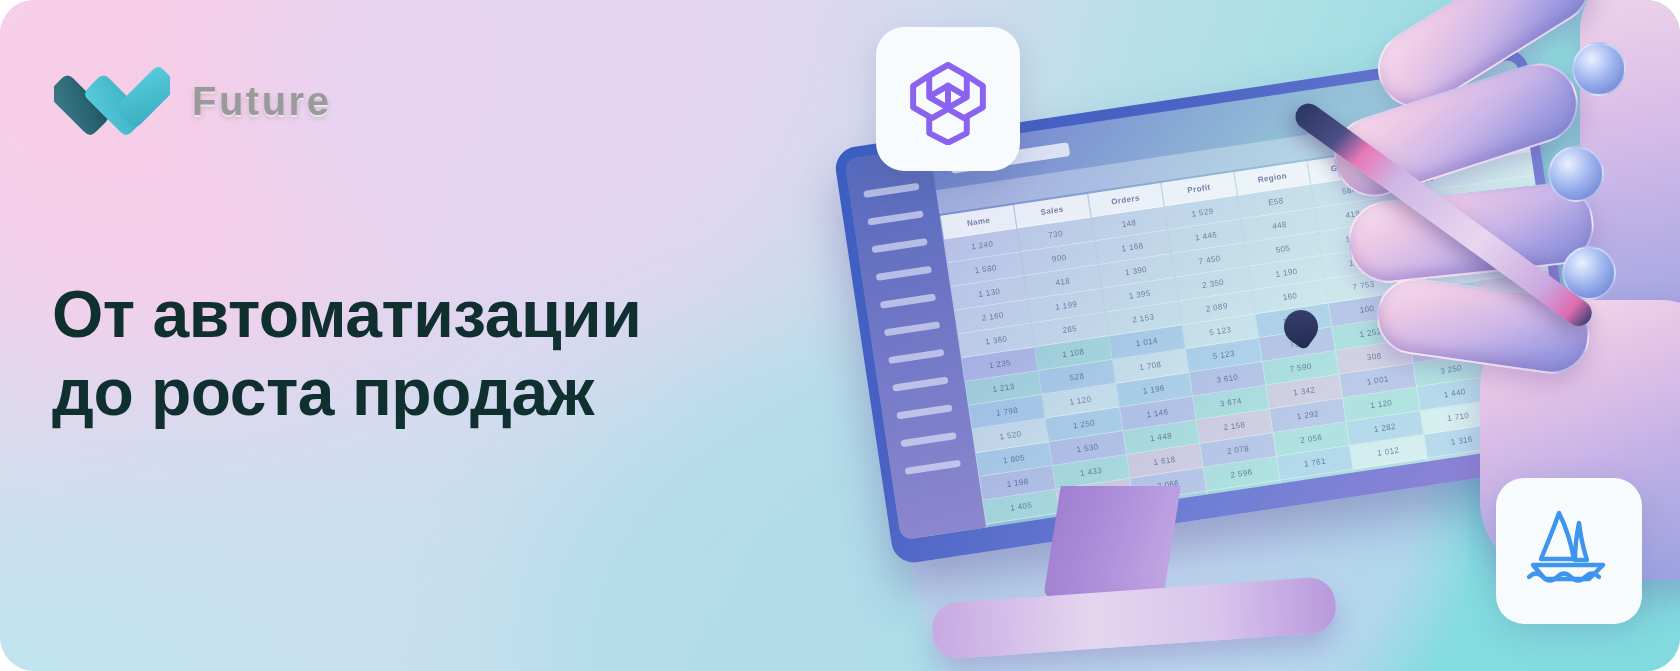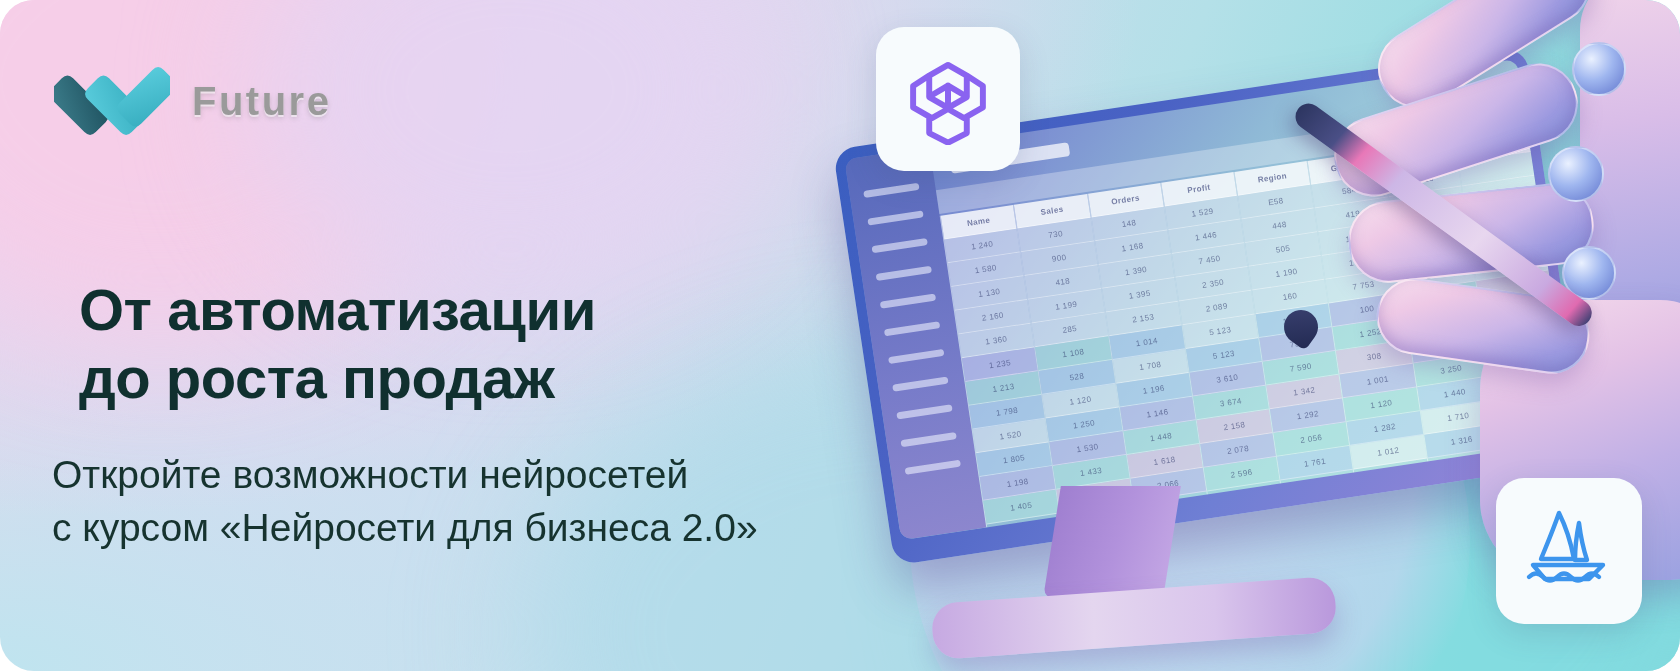--- a/index.html
+++ b/index.html
@@ -34,22 +34,22 @@
   .logo-mark { width: 116px; height: 78px; position: relative; flex: 0 0 auto; }
   .logo-text { display: flex; flex-direction: column; line-height: .96; }
   .logo-text span {
     font-size: 40px; font-weight: 700; letter-spacing: 2.5px;
     color: #9a9a9a;
     text-shadow: 0 2px 0 rgba(255,255,255,.55), 0 3px 5px rgba(110,110,110,.30);
   }
 
   .headline {
     position: absolute; left: 4px; top: 276px;
-    font-size: 58px; font-weight: 700; line-height: 1.18;
-    letter-spacing: -0.5px; color: #10302f; white-space: pre-line; margin-left: 27px;
+    font-size: 66px; font-weight: 700; line-height: 1.18;
+    letter-spacing: -0.5px; color: #10302f; white-space: pre-line;
   }
 
   .subhead {
     position: absolute; left: 4px; top: 448px;
     font-size: 39px; font-weight: 400; line-height: 1.36;
     color: #16332f; white-space: pre-line;
   }
 
   
   .scene { position: absolute; right: 0; top: 0; width: 880px; height: 671px; z-index: 4; }
@@ -386,17 +386,15 @@
           <path fill="url(#gLight)" d="M76 16 q0-8 8-8 h14 q8 0 8 8 v46 q0 8 -8 8 h-14 q-8 0-8-8 z" transform="rotate(45 97 39)"></path>
         </svg>
       </div>
       <div class="logo-text">
         <span>Future</span>
       </div>
     </div>
 
     <h1 class="headline">От автоматизации
 до роста продаж</h1>
-    <p class="subhead">Откройте возможности нейросетей
-с курсом «Нейросети для бизнеса 2.0»</p>
 
   </div>
 </div>
 
 </body></html>

